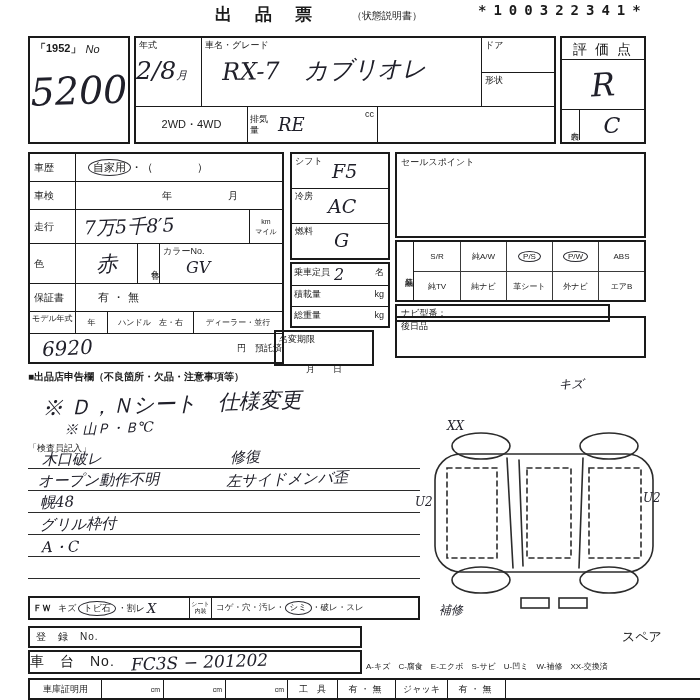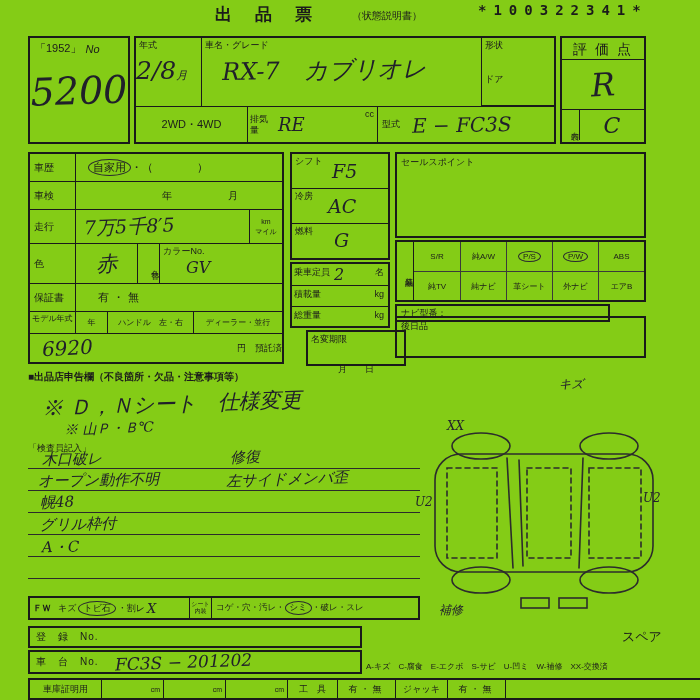--- a/index.html
+++ b/index.html
@@ -1,17 +1,17 @@
 <!DOCTYPE html>
 <html><head>
 <meta charset="utf-8">
 <style>
   html,body{margin:0;padding:0}
   body{width:700px;height:700px;background:#dddddb;font-family:"Liberation Sans",sans-serif}
-  .page{position:relative;width:700px;height:700px;background:#84cc16;color:#1b1b1b;overflow:hidden}
+  .page{position:relative;width:700px;height:700px;background:#ffffff;color:#1b1b1b;overflow:hidden}
   .abs{position:absolute}
   .box{position:absolute;border:2px solid #1a1a1a;box-sizing:border-box;background:transparent}
   .row{display:flex;align-items:stretch}
   .flex{display:flex;align-items:center}
   .lbl{font-size:9px;line-height:1.15}
   .hand{font-family:"DejaVu Serif",serif;font-style:italic;color:#20202a;white-space:nowrap}
   .circ{display:inline-block;border:1.5px solid #2a2a30;border-radius:50%;padding:0 4px}
   .vt{writing-mode:vertical-rl;text-orientation:upright;letter-spacing:1px}
   .cellL{width:46px;border-right:1.5px solid #1a1a1a;font-size:10px;display:flex;align-items:center;padding-left:4px;box-sizing:border-box}
   .br{border-right:1.5px solid #1a1a1a;box-sizing:border-box}
@@ -28,51 +28,47 @@
 <body>
 
 <div class="page">
 
   <div class="abs" style="left:215px;top:3px;font-size:17px;font-weight:bold;letter-spacing:3px">出　品　票</div>
   <div class="abs" style="left:352px;top:9px;font-size:10px">（状態説明書）</div>
   <div class="abs" style="left:478px;top:2px;font-size:14px;font-weight:bold;letter-spacing:7px;font-family:'DejaVu Sans Mono',monospace">*100322341*</div>
 
   <div class="box" style="left:28px;top:36px;width:102px;height:108px">
     <div class="flex" style="padding:3px 5px;gap:4px;font-size:11px">
-      <span style="font-weight:normal">「1952」</span>
+      <span style="font-weight:bold">「1952」</span>
       <span style="font-style:italic">No</span>
     </div>
     <div class="hand" style="font-size:38px;text-align:center;margin-top:10px;transform:rotate(-2deg)">5200</div>
   </div>
 
   <div class="box" style="left:134px;top:36px;width:422px;height:108px">
     <div class="row bb" style="height:69px">
       <div class="br" style="width:66px;position:relative">
         <div class="lbl" style="padding:2px 3px">年式</div>
         <div class="hand" style="font-size:25px;text-align:left;margin-top:4px"><span>2/8</span><span style="font-size:11px">月</span></div>
       </div>
       <div class="br" style="flex:1;position:relative">
         <div class="lbl" style="padding:2px 3px">車名・グレード</div>
         <div class="hand" style="font-size:24px;padding-left:20px;margin-top:2px;transform:rotate(-1deg)">RX-7　カブリオレ</div>
       </div>
       <div style="width:72px;display:flex;flex-direction:column">
+        <div class="lbl bb" style="flex:1;padding:2px 3px">ドア</div>
         <div class="lbl" style="flex:1;padding:2px 3px">形状</div>
-        <div class="lbl bb" style="flex:1;padding:2px 3px">ドア</div>
       </div>
     </div>
     <div class="row" style="height:35px">
       <div class="flex br" style="width:112px;justify-content:center;font-size:11px">2WD・4WD</div>
       <div class="flex br" style="width:130px">
         <span class="lbl" style="width:22px;padding-left:2px">排気量</span>
         <span class="hand" style="font-size:18px;margin-left:6px">RE</span>
         <span class="lbl" style="margin-left:auto;padding-right:3px;align-self:flex-start;padding-top:2px">cc</span>
-      </div>
-      <div class="flex" style="flex:1">
-        <span class="lbl" style="padding-left:4px">型式</span>
-        <span class="hand" style="font-size:20px;margin-left:12px;transform:rotate(-1deg)">E − FC3S</span>
       </div>
     </div>
   </div>
 
   <div class="box" style="left:560px;top:36px;width:86px;height:108px">
     <div class="bb" style="height:22px;text-align:center;font-size:14px;line-height:22px;letter-spacing:2px">評 価 点</div>
     <div class="flex bb" style="height:50px">
       <span class="hand" style="font-size:32px;margin:0 auto;transform:rotate(-3deg)">R</span>
     </div>
     <div class="row" style="height:30px">
@@ -159,21 +155,21 @@
     <div class="row bb" style="height:21px">
       <span class="lbl" style="padding:3px 2px">積載量</span>
       <span class="lbl" style="margin-left:auto;padding:3px 4px">kg</span>
     </div>
     <div class="row" style="height:20px">
       <span class="lbl" style="padding:3px 2px">総重量</span>
       <span class="lbl" style="margin-left:auto;padding:3px 4px">kg</span>
     </div>
   </div>
 
-  <div class="box" style="left:306px;top:330px;width:100px;height:36px">
+  <div class="box" style="left:274px;top:330px;width:100px;height:36px">
     <div class="lbl" style="padding:2px 3px">名変期限</div>
     <div style="font-size:9px;text-align:center;margin-top:17px">月　　日</div>
   </div>
 
   <div class="box" style="left:395px;top:152px;width:251px;height:86px">
     <div class="lbl" style="padding:3px 4px">セールスポイント</div>
   </div>
 
   <div class="box row" style="left:395px;top:240px;width:251px;height:62px">
     <div class="vt br" style="width:17px;font-size:8px;text-align:center;padding-top:3px">装備品</div>
@@ -281,21 +277,21 @@
       <span>コゲ・穴・汚レ・</span>
       <span class="circ">シミ</span>
       <span>・破レ・スレ</span>
     </div>
   </div>
 
   <div class="box flex" style="left:28px;top:626px;width:334px;height:22px">
     <span style="font-size:10px;padding-left:6px;letter-spacing:1px">登　録　No.</span>
   </div>
   <div class="box flex" style="left:28px;top:650px;width:334px;height:24px">
-    <span style="font-size:10px;padding-left:6px;letter-spacing:1px">車　台　No.</span>
+    <span style="font-size:14px;letter-spacing:1px">車　台　No.</span>
     <span class="hand" style="font-size:17px;margin-left:16px;transform:rotate(-2deg)">FC3S − 201202</span>
   </div>
 
   <div class="abs" style="left:622px;top:628px;font-size:13px">スペア</div>
   <div class="abs" style="left:366px;top:661px;font-size:8px;white-space:nowrap">A-キズ　C-腐食　E-エクボ　S-サビ　U-凹ミ　W-補修　XX-交換済</div>
 
   <div class="box row" style="left:28px;top:678px;width:672px;height:22px;border-right:none">
     <div class="flex br" style="width:72px;justify-content:center;font-size:9px">車庫証明用</div>
     <div class="flex br" style="width:62px;justify-content:flex-end;font-size:7px;padding-right:3px">cm</div>
     <div class="flex br" style="width:62px;justify-content:flex-end;font-size:7px;padding-right:3px">cm</div>

